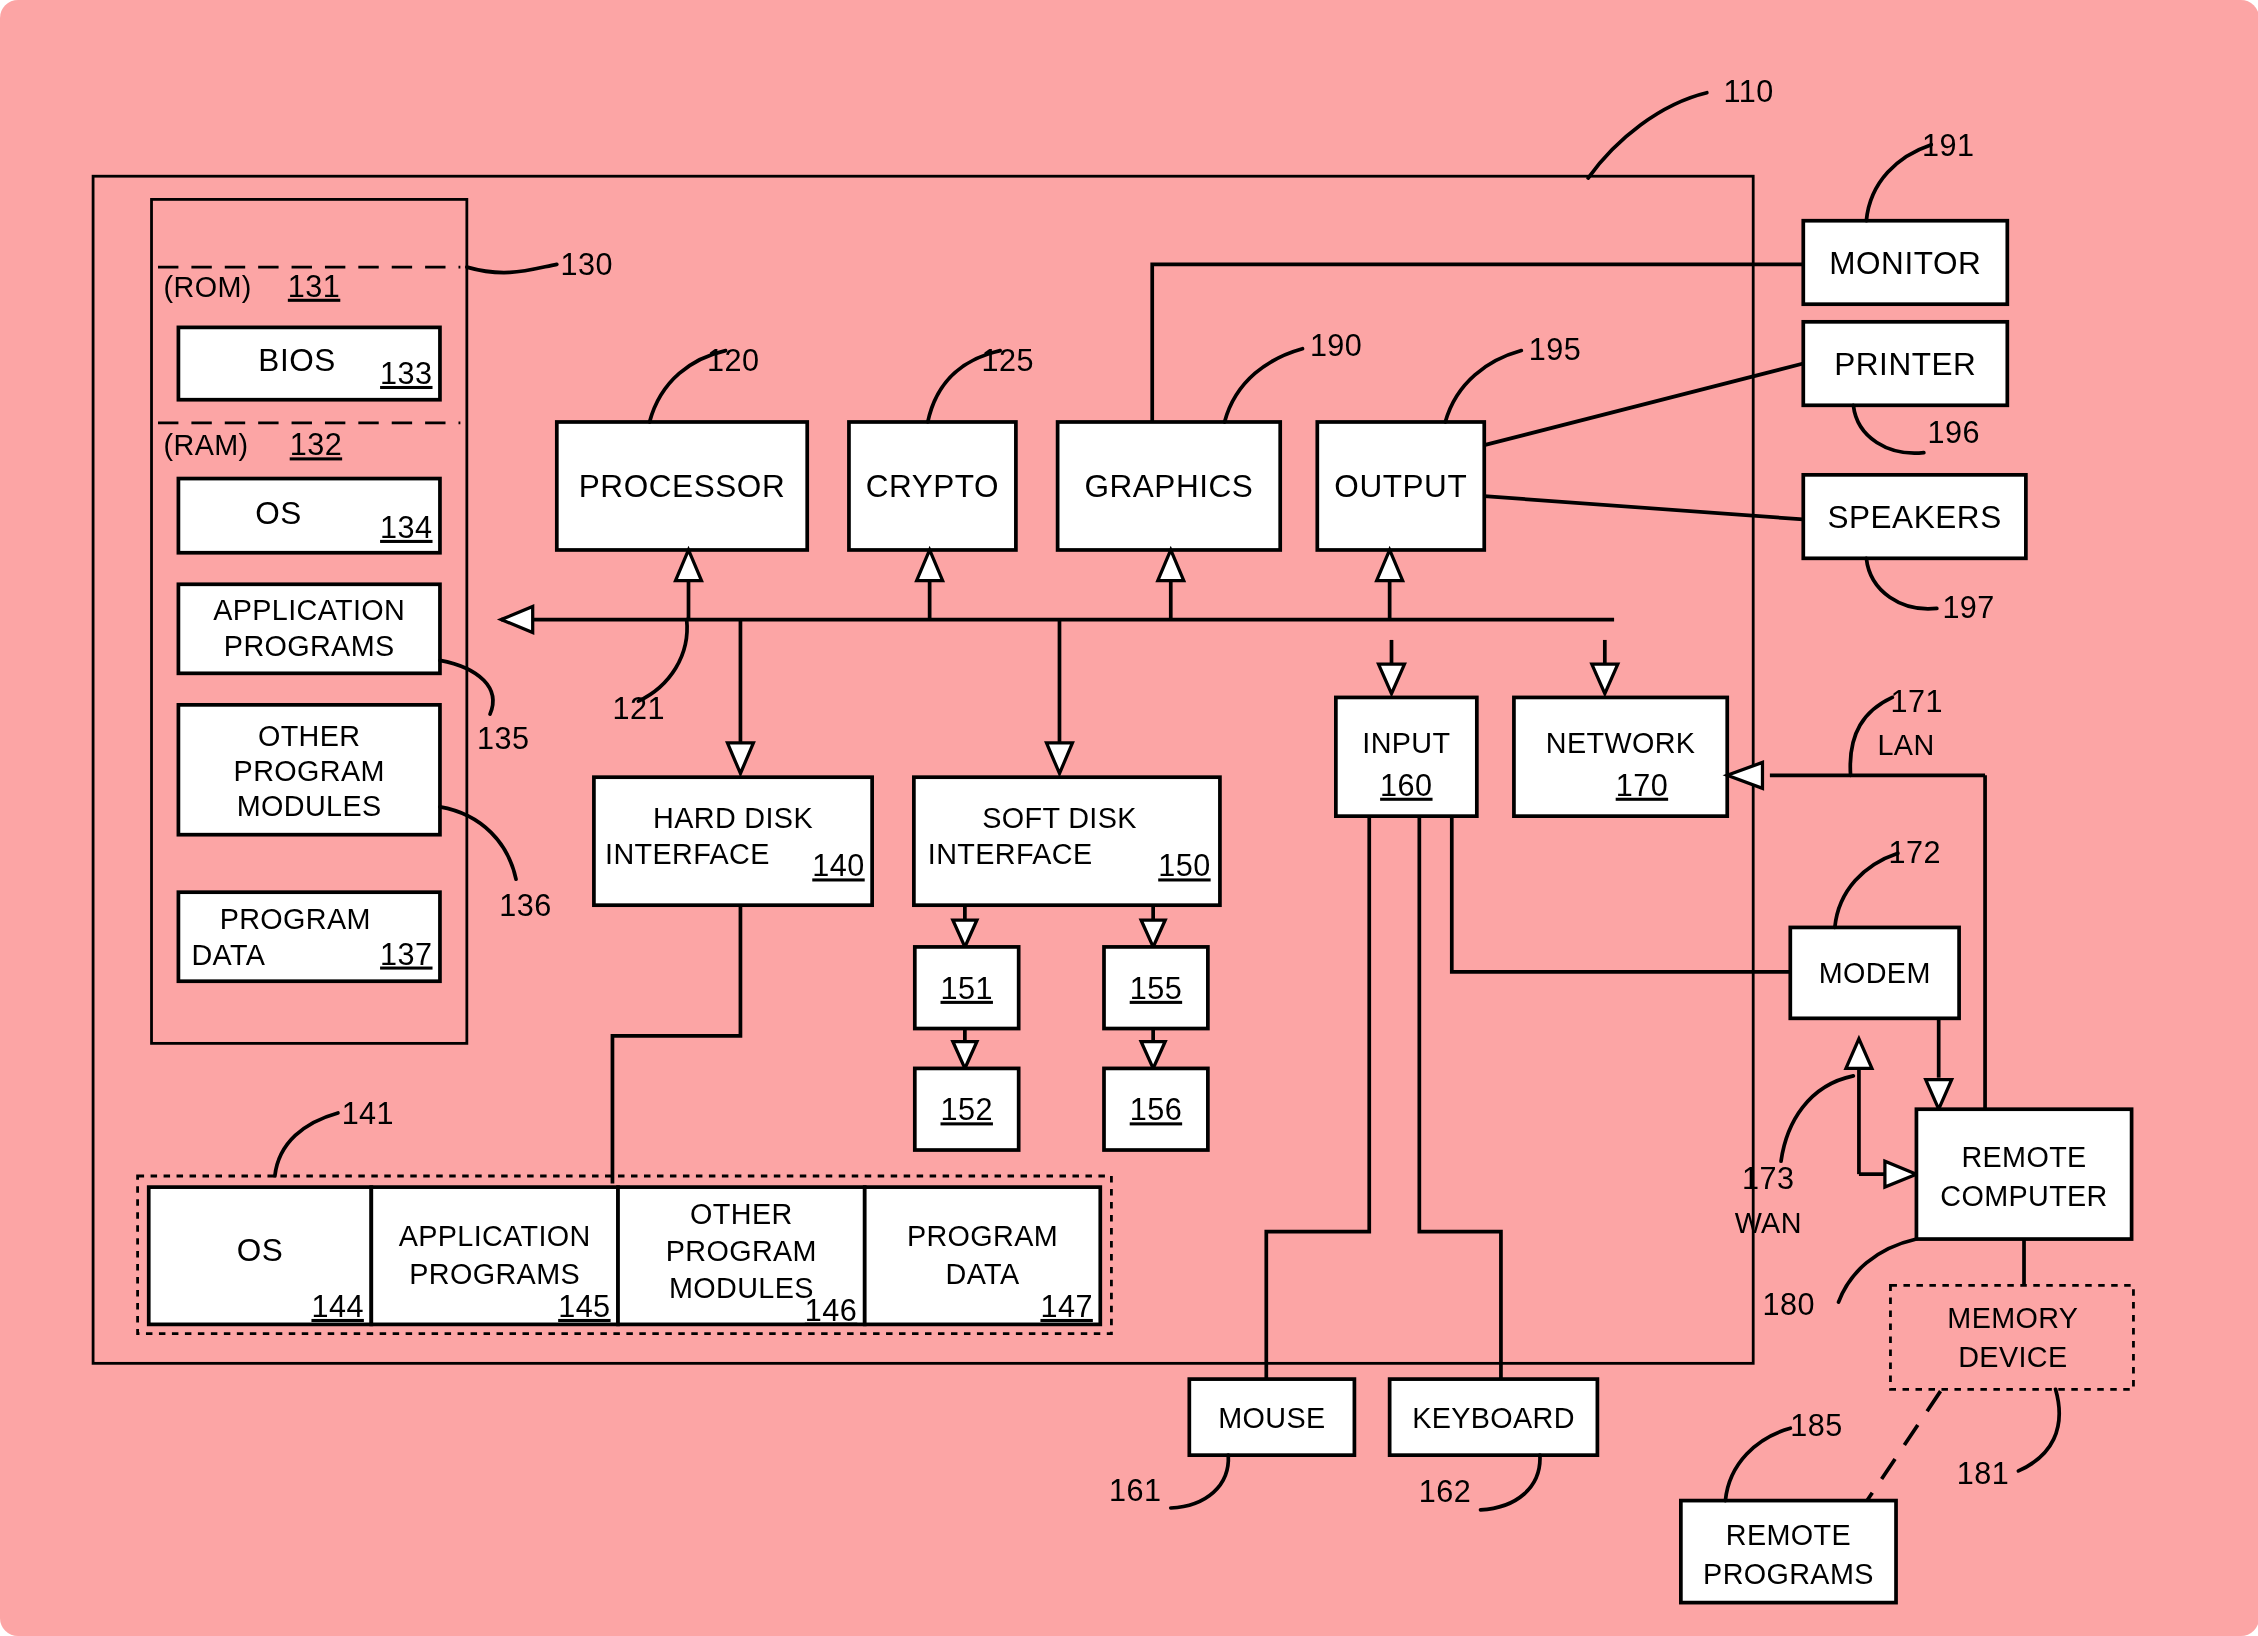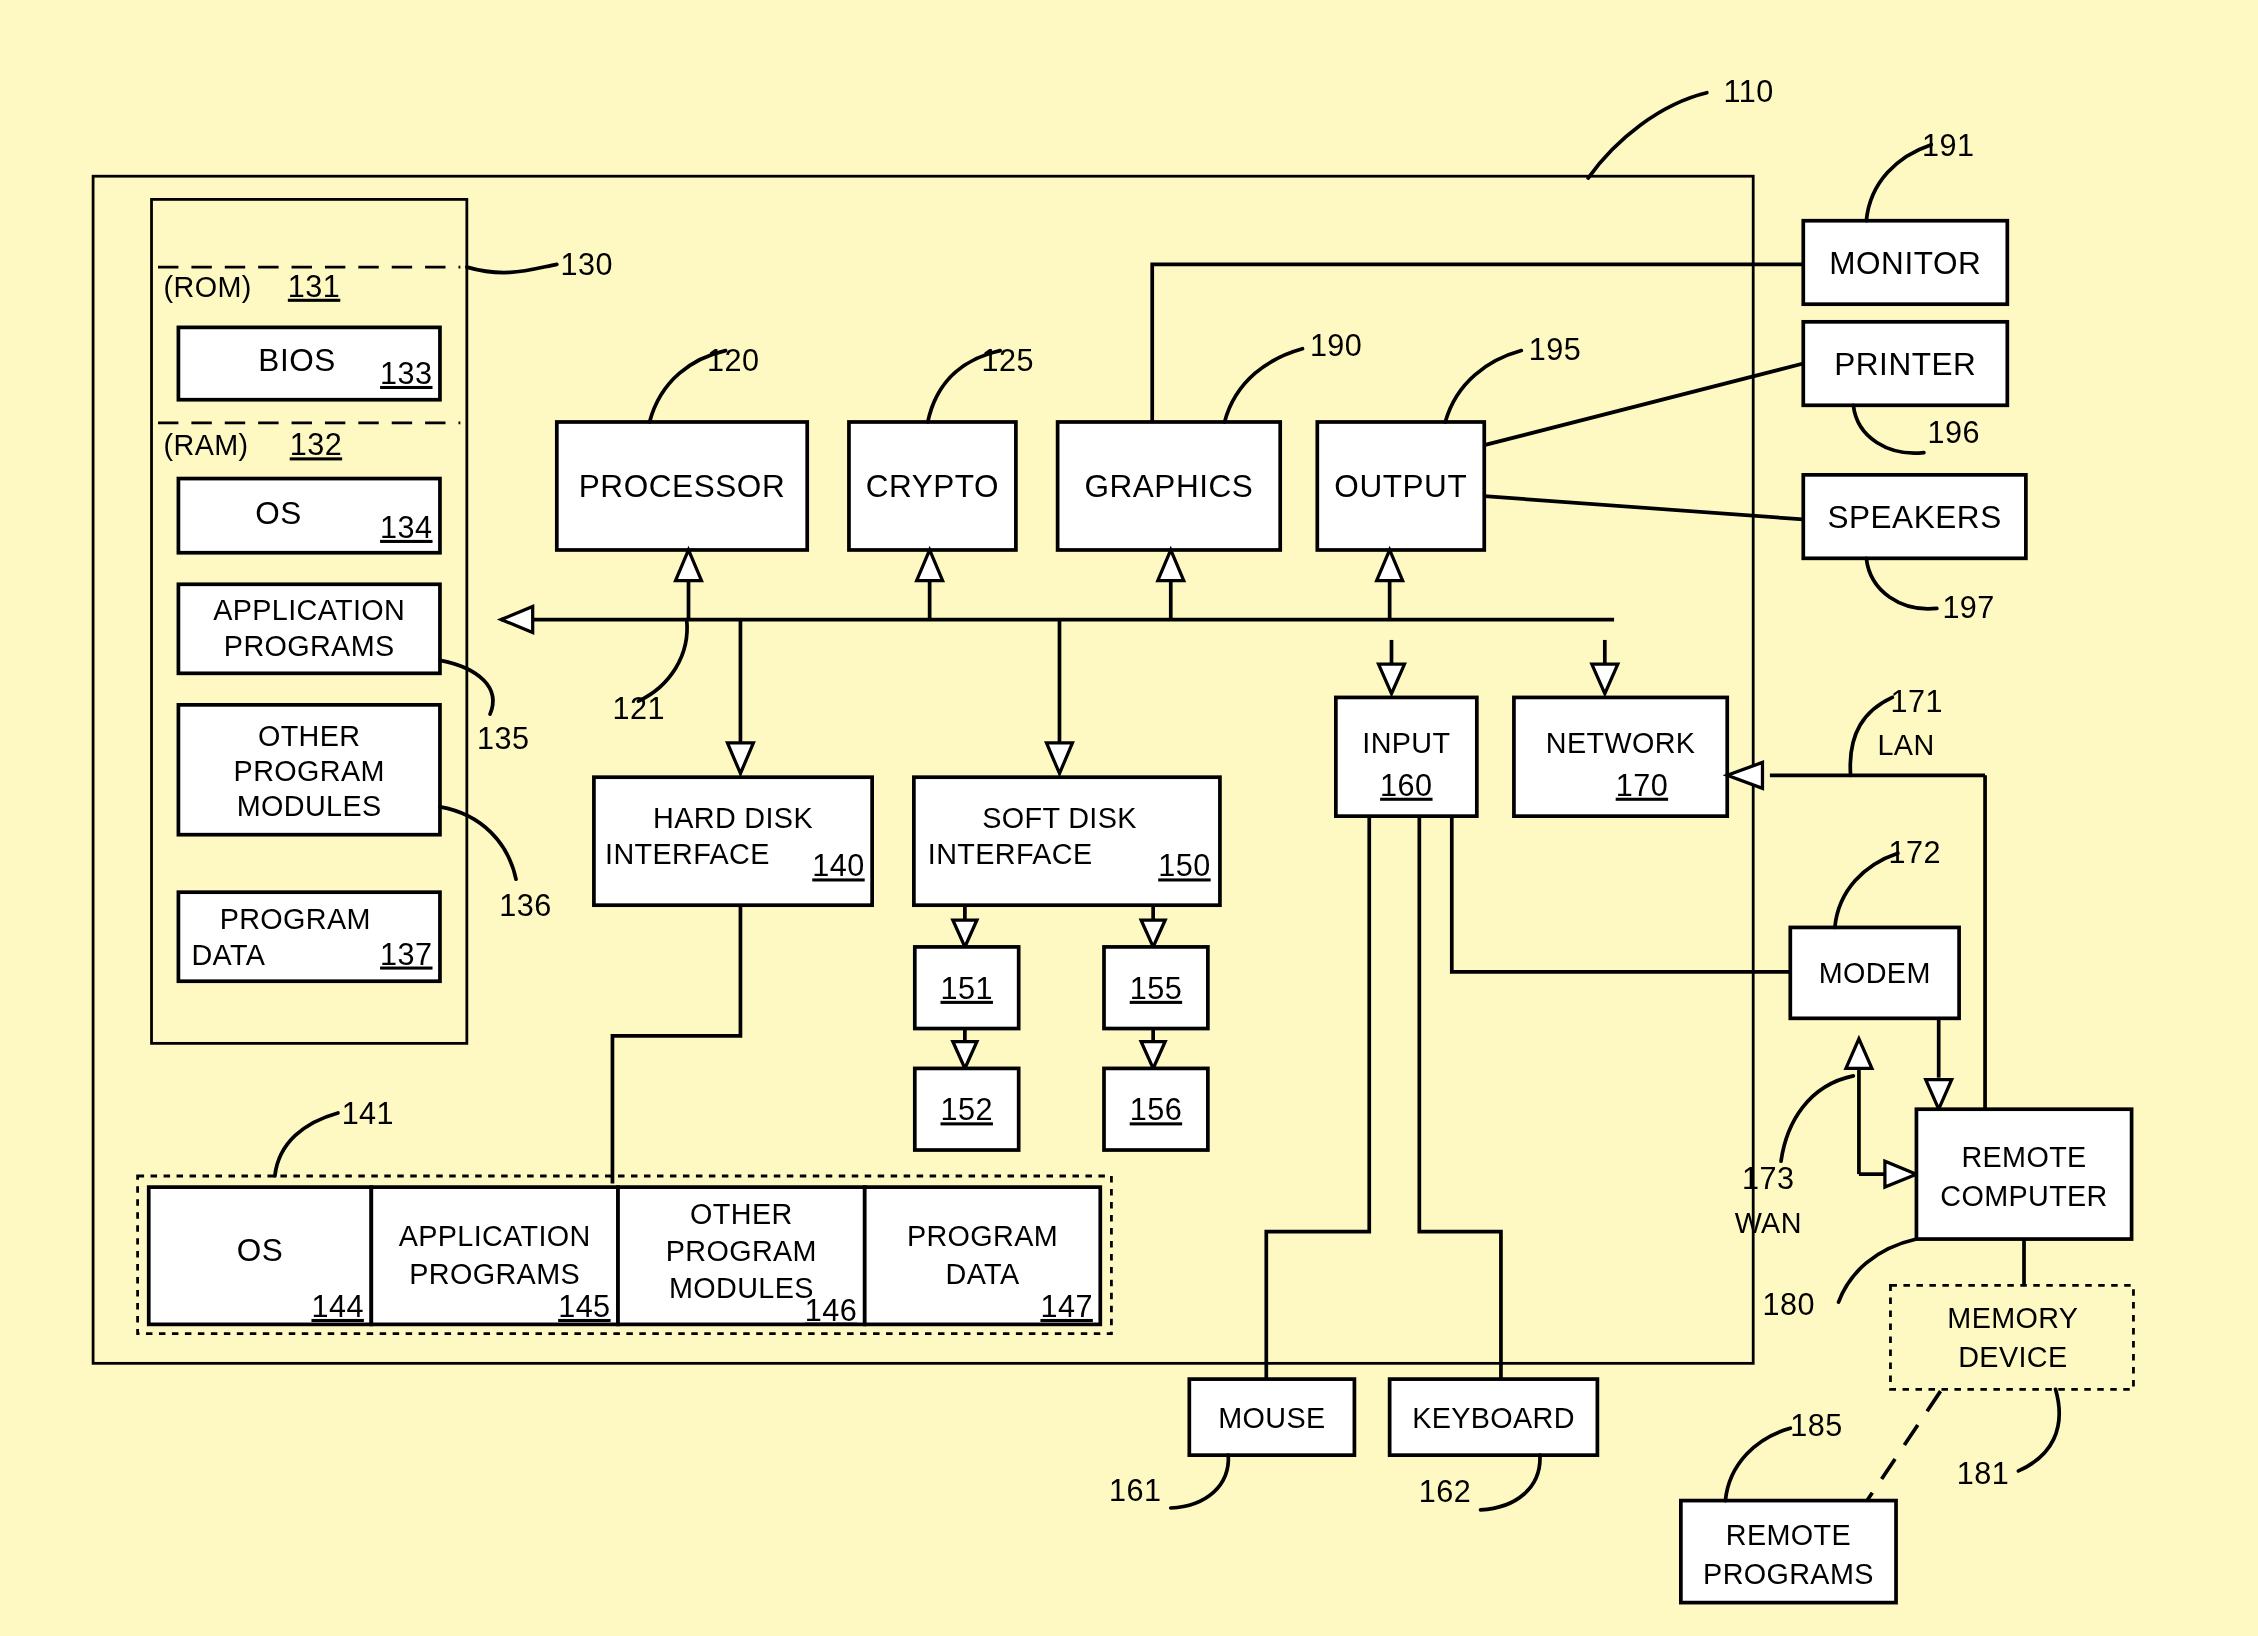--- a/index.html
+++ b/index.html
@@ -4,22 +4,23 @@
 <style>
   html, body {
     margin: 0;
     padding: 0;
     background: #ffffff;
   }
   #figure-root {
     position: relative;
     width: 2259px;
     height: 1636px;
-    background: #fef9c3;
+    background: #fca5a5;
     font-family: "Liberation Sans", sans-serif;
+    border-radius: 18px;
   }
   svg.figure {
     display: block;
     width: 2259px;
     height: 1636px;
   }
   
   .bx {
     fill: #ffffff;
     stroke: #000000;

